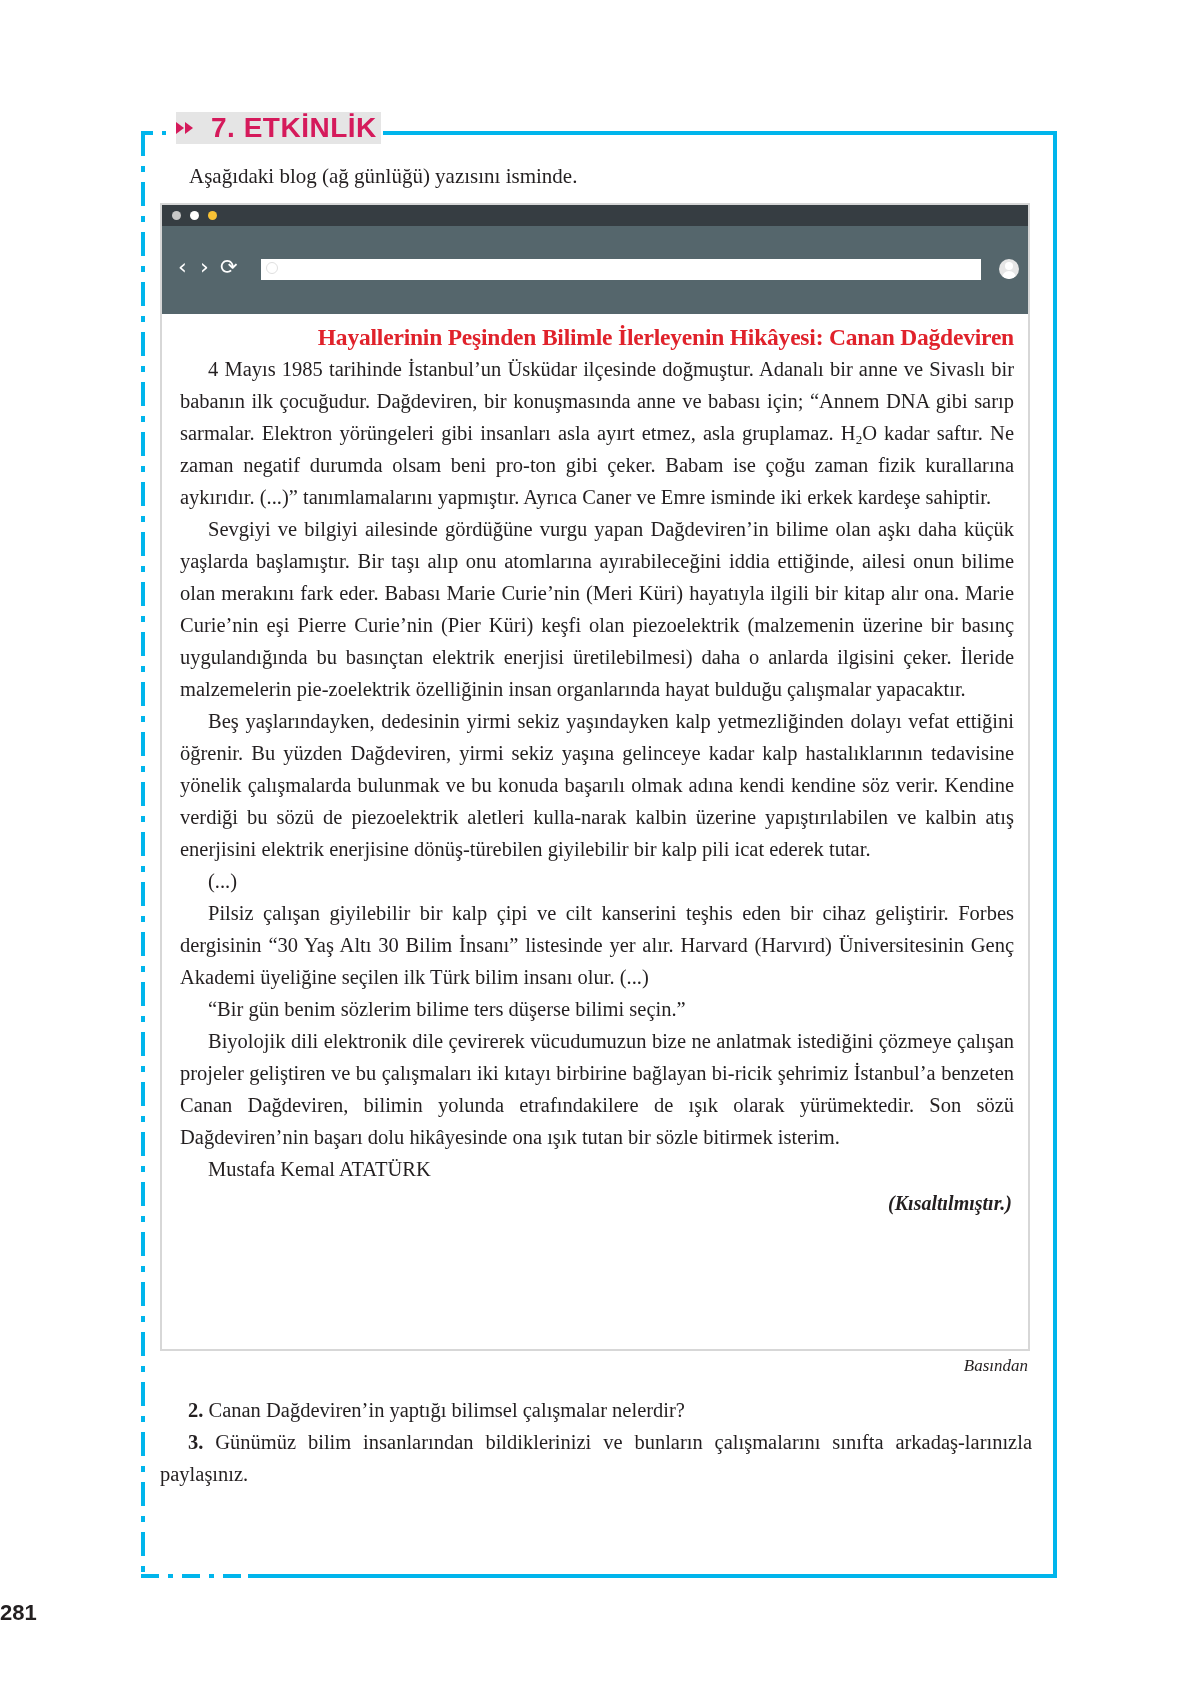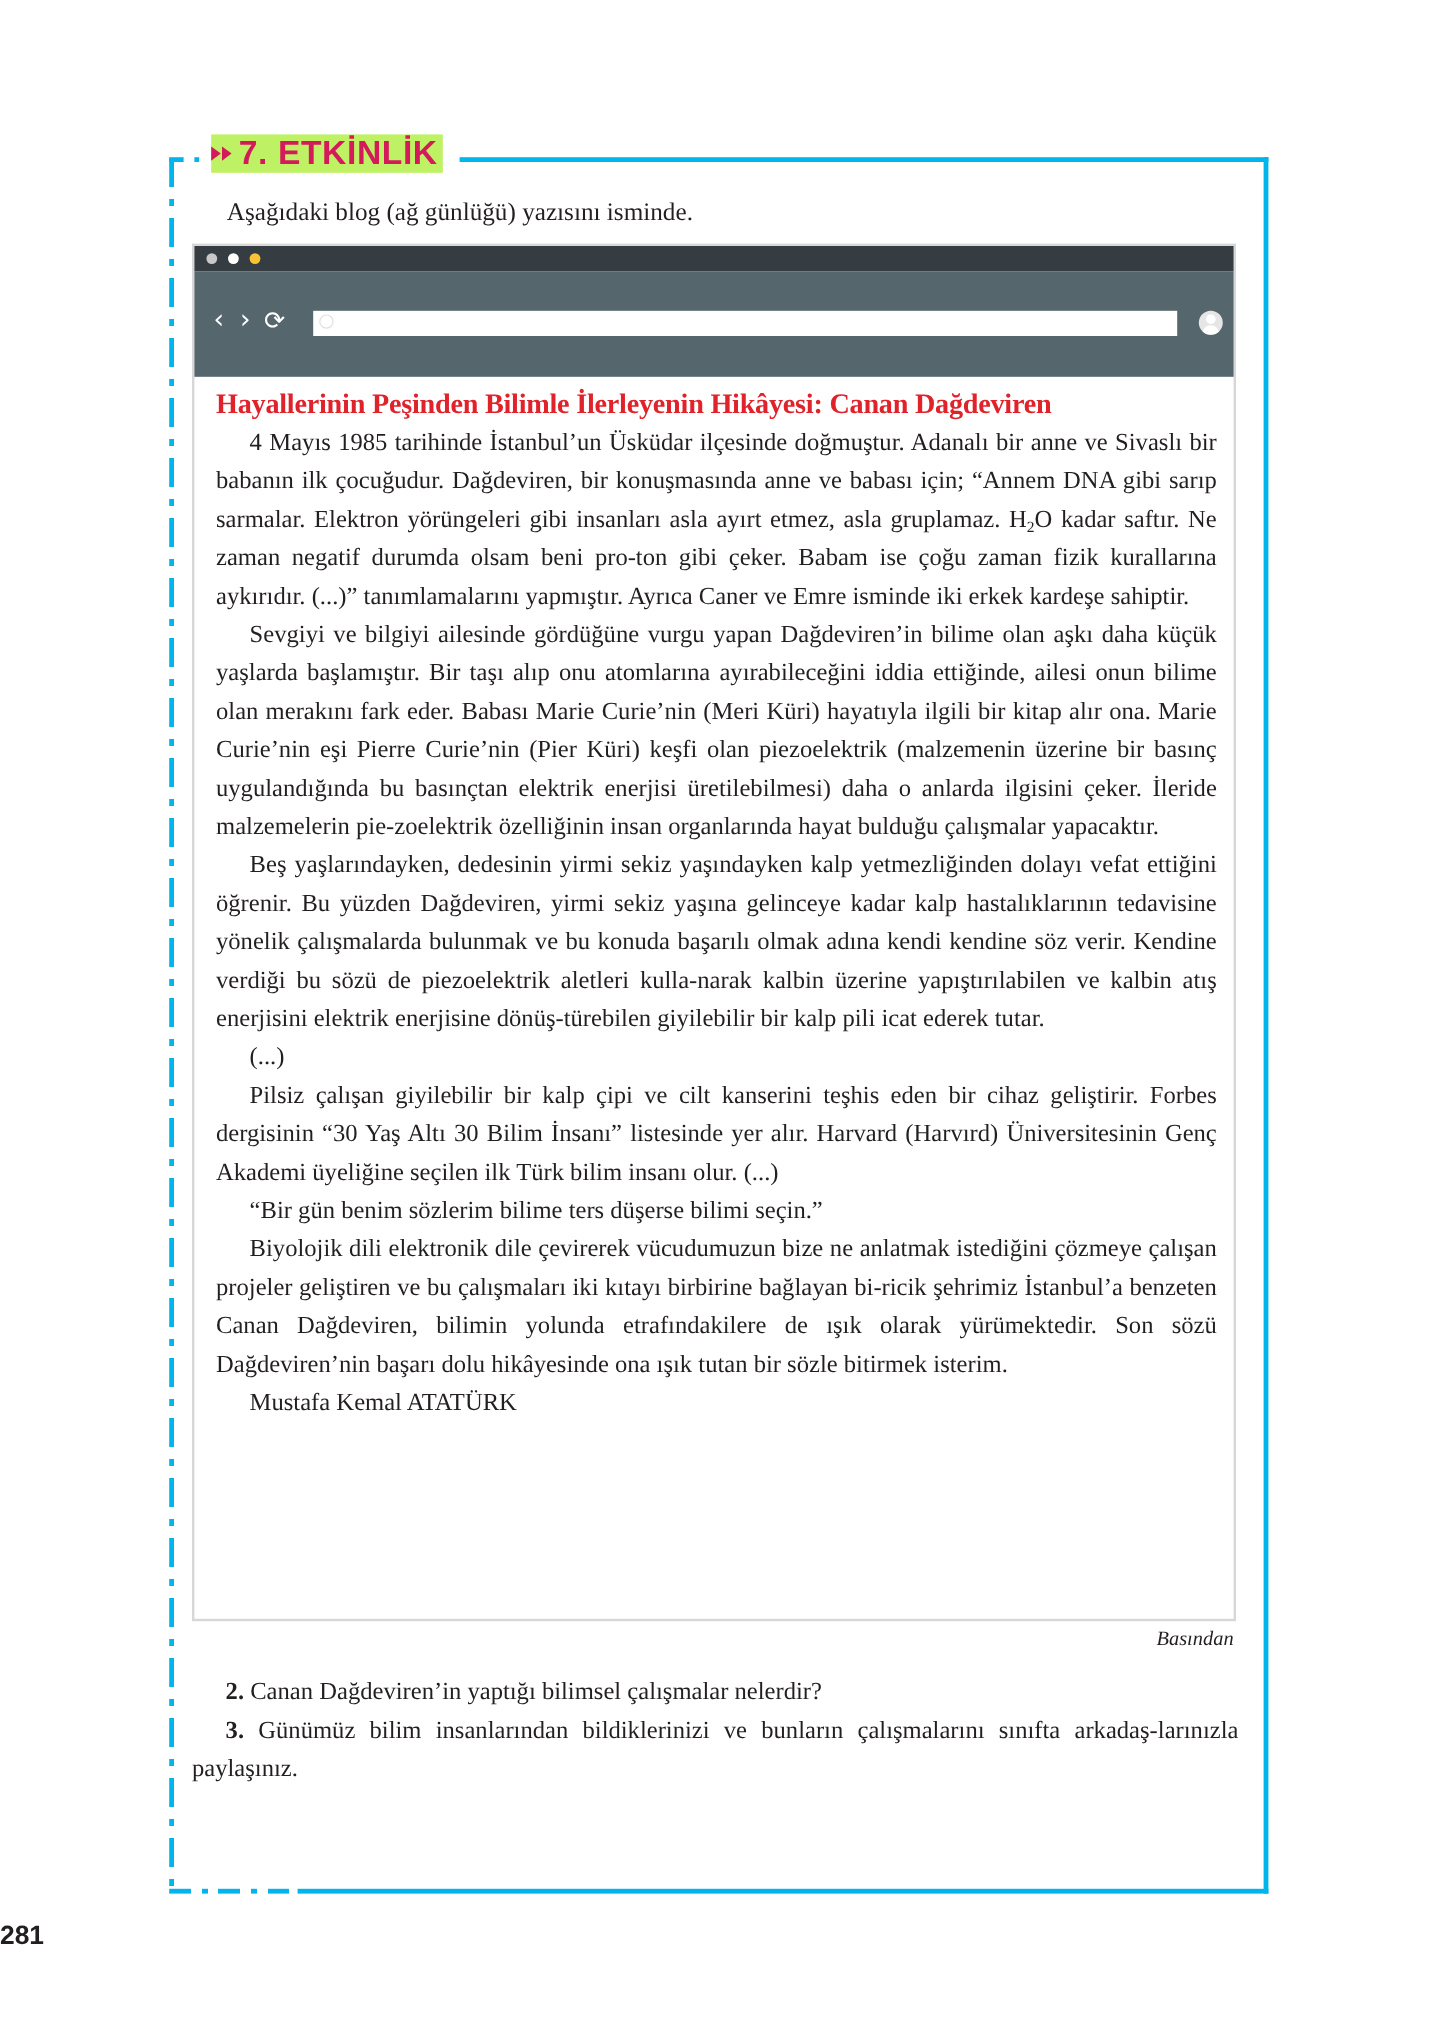--- a/index.html
+++ b/index.html
@@ -13,42 +13,42 @@
   .frame-right { position: absolute; left: 1053px; top: 131px; width: 4px; height: 1447px; background: #00b5ec; }
   .frame-bottom-solid { position: absolute; left: 248px; top: 1574px; width: 809px; height: 4px; background: #00b5ec; }
   .frame-left { position: absolute; left: 141px; top: 132px; width: 4px; height: 1446px;
     background: repeating-linear-gradient(to bottom, #00b5ec 0 24px, transparent 24px 34px, #00b5ec 34px 40px, transparent 40px 50px); }
   .frame-tl-h { position: absolute; left: 141px; top: 131px; width: 12px; height: 4px; background: #00b5ec; }
   .frame-tl-dot { position: absolute; left: 162px; top: 131px; width: 4px; height: 4px; background: #00b5ec; }
   .frame-bl { position: absolute; left: 141px; top: 1574px; width: 100px; height: 4px;
     background: repeating-linear-gradient(to right, #00b5ec 0 18px, transparent 18px 27px, #00b5ec 27px 32px, transparent 32px 41px); }
 
   
-  .activity-heading { position: absolute; left: 176px; top: 112px; display: flex; align-items: center; gap: 6px;
-    background: #bef264; padding-right: 4px; justify-content: center; }
+  .activity-heading { position: absolute; left: 176px; top: 112px; display: flex; align-items: center; gap: 18px;
+    background: #e5e5e5; padding-right: 4px; justify-content: center; }
   .arrows { display: flex; gap: 1px; }
   .arrow { width: 0; height: 0; border-top: 6px solid transparent; border-bottom: 6px solid transparent; border-left: 8px solid #d51a5b; }
   .activity-title { font-family: "Liberation Sans", "DejaVu Sans", sans-serif; font-weight: bold; font-size: 28px; color: #d51a5b; letter-spacing: 0.5px; }
 
   .instruction { position: absolute; left: 189px; top: 164px; font-size: 21px; }
 
   
   .browser { position: absolute; left: 160px; top: 203px; width: 870px; height: 1148px; border: 2px solid #d7d7d7; box-sizing: border-box; background: #fff; }
   .titlebar { position: absolute; left: 0; top: 0; right: 0; height: 21px; background: #363d42; }
   .dot { position: absolute; top: 6px; width: 9px; height: 9px; border-radius: 50%; }
   .toolbar { position: absolute; left: 0; top: 21px; right: 0; height: 88px; background: #55666c; }
   .nav-icon { position: absolute; top: 29px; color: #ffffff; font-family: "DejaVu Sans", sans-serif; font-size: 22px; line-height: 24px; }
   .address-bar { position: absolute; left: 99px; top: 33px; width: 720px; height: 21px; background: #ffffff; border: none; outline: none; box-sizing: border-box; }
   .search-glyph { position: absolute; left: 104px; top: 36px; width: 10px; height: 10px; border: 1px solid #e0e0e0; border-radius: 50%; }
   .avatar { position: absolute; left: 837px; top: 33px; width: 20px; height: 20px; border-radius: 50%; background: #e6e6e6; overflow: hidden; }
   .avatar .head { position: absolute; left: 6px; top: 3px; width: 8px; height: 8px; border-radius: 50%; background: #ffffff; }
   .avatar .body { position: absolute; left: 3px; top: 12px; width: 14px; height: 10px; border-radius: 7px 7px 0 0; background: #ffffff; }
 
   .article { position: absolute; left: 18px; top: 116px; width: 834px; }
-  .article-title { text-align: left; font-weight: bold; font-size: 23.5px; color: #e0222b; line-height: 32px; margin: 0; white-space: nowrap; letter-spacing: -0.2px; }
+  .article-title { text-align: right; font-weight: bold; font-size: 23.5px; color: #e0222b; line-height: 32px; margin: 0; white-space: nowrap; letter-spacing: -0.2px; }
   .para { margin: 0; font-size: 20.5px; line-height: 32px; text-align: justify; text-indent: 28px; }
   .para.plain { text-align: left; }
   sub { font-size: 13px; vertical-align: -4px; line-height: 0; }
   .shortened { text-align: right; font-style: italic; font-weight: bold; font-size: 20px; line-height: 32px; margin-top: 2px; margin-right: 2px; }
 
   .source { position: absolute; right: 163px; top: 1356px; font-style: italic; font-size: 17px; }
 
   .questions { position: absolute; left: 160px; top: 1394px; width: 872px; }
   .q { margin: 0; font-size: 20.5px; line-height: 32px; text-align: justify; text-indent: 28px; }
   .q b { font-weight: bold; }
@@ -98,20 +98,21 @@
   <div class="article">
     <h1 class="article-title">Hayallerinin Peşinden Bilimle İlerleyenin Hikâyesi: Canan Dağdeviren</h1>
     <p class="para"><span>4 Mayıs 1985 tarihinde İstanbul’un Üsküdar ilçesinde doğmuştur. Adanalı bir anne ve Sivaslı bir babanın ilk çocuğudur. Dağdeviren, bir konuşmasında anne ve babası için; “Annem DNA gibi sarıp sarmalar. Elektron yörüngeleri gibi insanları asla ayırt etmez, asla gruplamaz. H</span><sub>2</sub><span>O kadar saftır. Ne zaman negatif durumda olsam beni pro-ton gibi çeker. Babam ise çoğu zaman fizik kurallarına aykırıdır. (...)” tanımlamalarını yapmıştır. Ayrıca Caner ve Emre isminde iki erkek kardeşe sahiptir.</span></p>
     <p class="para">Sevgiyi ve bilgiyi ailesinde gördüğüne vurgu yapan Dağdeviren’in bilime olan aşkı daha küçük yaşlarda başlamıştır. Bir taşı alıp onu atomlarına ayırabileceğini iddia ettiğinde, ailesi onun bilime olan merakını fark eder. Babası Marie Curie’nin (Meri Küri) hayatıyla ilgili bir kitap alır ona. Marie Curie’nin eşi Pierre Curie’nin (Pier Küri) keşfi olan piezoelektrik (malzemenin üzerine bir basınç uygulandığında bu basınçtan elektrik enerjisi üretilebilmesi) daha o anlarda ilgisini çeker. İleride malzemelerin pie-zoelektrik özelliğinin insan organlarında hayat bulduğu çalışmalar yapacaktır.</p>
     <p class="para">Beş yaşlarındayken, dedesinin yirmi sekiz yaşındayken kalp yetmezliğinden dolayı vefat ettiğini öğrenir. Bu yüzden Dağdeviren, yirmi sekiz yaşına gelinceye kadar kalp hastalıklarının tedavisine yönelik çalışmalarda bulunmak ve bu konuda başarılı olmak adına kendi kendine söz verir. Kendine verdiği bu sözü de piezoelektrik aletleri kulla-narak kalbin üzerine yapıştırılabilen ve kalbin atış enerjisini elektrik enerjisine dönüş-türebilen giyilebilir bir kalp pili icat ederek tutar.</p>
     <p class="para plain">(...)</p>
     <p class="para">Pilsiz çalışan giyilebilir bir kalp çipi ve cilt kanserini teşhis eden bir cihaz geliştirir. Forbes dergisinin “30 Yaş Altı 30 Bilim İnsanı” listesinde yer alır. Harvard (Harvırd) Üniversitesinin Genç Akademi üyeliğine seçilen ilk Türk bilim insanı olur.  (...)</p>
     <p class="para plain">“Bir gün benim sözlerim bilime ters düşerse bilimi seçin.”</p>
     <p class="para">Biyolojik dili elektronik dile çevirerek vücudumuzun bize ne anlatmak istediğini çözmeye çalışan projeler geliştiren ve bu çalışmaları iki kıtayı birbirine bağlayan bi-ricik şehrimiz İstanbul’a benzeten Canan Dağdeviren, bilimin yolunda etrafındakilere de ışık olarak yürümektedir. Son sözü Dağdeviren’nin başarı dolu hikâyesinde ona ışık tutan bir sözle bitirmek isterim.</p>
     <p class="para plain">Mustafa Kemal ATATÜRK</p>
+    <div class="shortened">(Kısaltılmıştır.)</div>
   </div>
 </div>
 
 <div class="source">Basından</div>
 
 <div class="questions">
   <p class="q"><b>2.</b><span> Canan Dağdeviren’in yaptığı bilimsel çalışmalar nelerdir?</span></p>
   <p class="q"><b>3.</b><span> Günümüz bilim insanlarından bildiklerinizi ve bunların çalışmalarını sınıfta arkadaş-larınızla paylaşınız.</span></p>
 </div>
 

